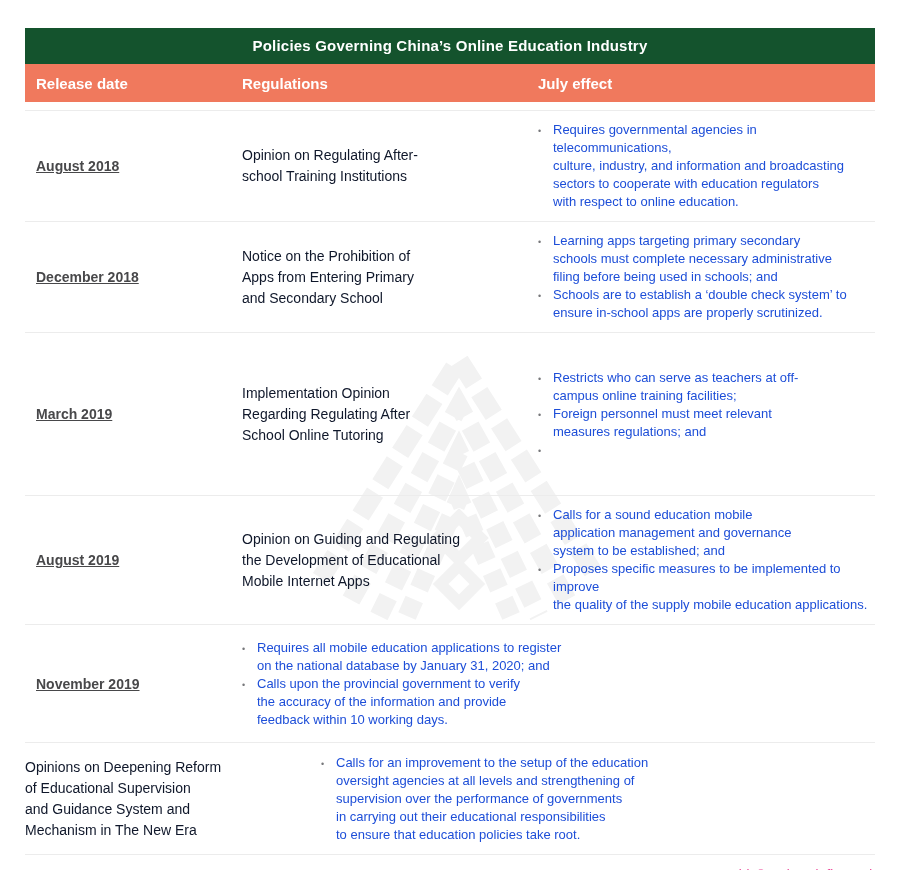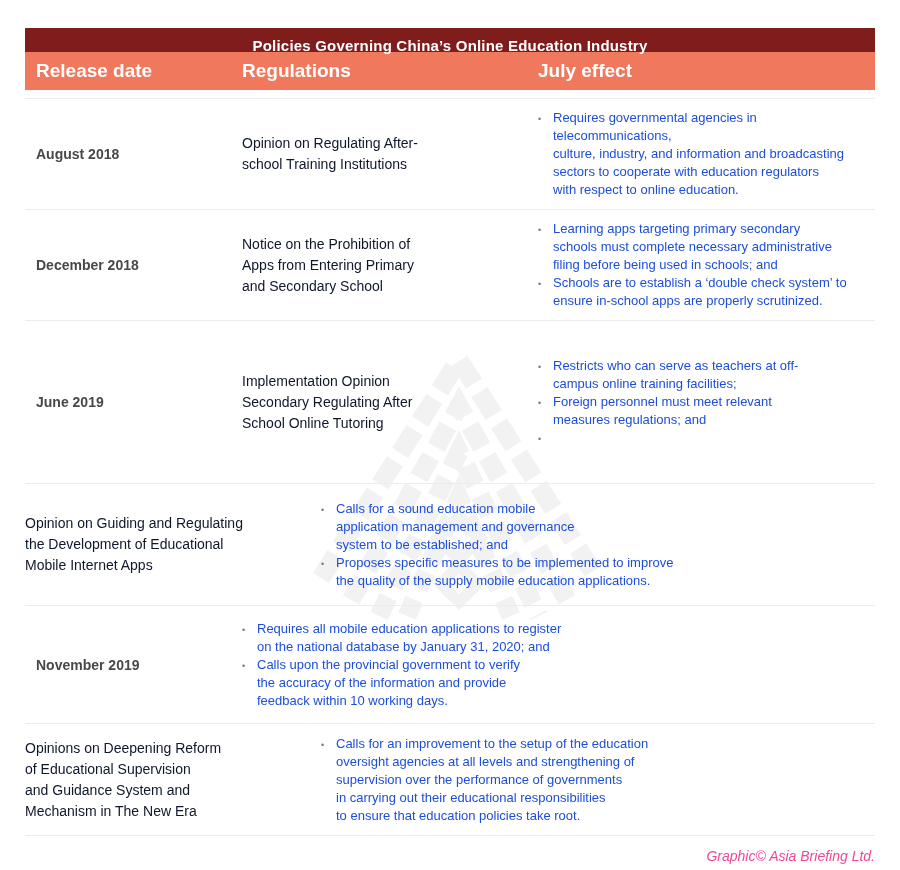--- a/index.html
+++ b/index.html
@@ -16,50 +16,50 @@
     position: absolute; left: 303px; top: 310px;
     width: 312px; height: 282px; z-index: 0; pointer-events: none;
   }
 
   .table-wrap {
     position: relative; z-index: 1;
     width: 850px; margin: 28px auto 0 auto;
   }
 
   .title-bar {
-    height: 24px; line-height: 36px;
-    background: #7f1d1d; color: #ffffff;
+    height: 36px; line-height: 36px;
+    background: #14532d; color: #ffffff;
     text-align: center; font-size: 15px; font-weight: bold;
     letter-spacing: 0.2px;
   }
   .header-row {
     height: 38px; background: #F0795D; color: #ffffff;
     display: flex; align-items: center;
-    font-size: 19px; font-weight: bold;
+    font-size: 15px; font-weight: bold;
   }
 
   .col1 { width: 217px; padding-left: 11px; flex: none; }
   .col2 { width: 296px; flex: none; }
   .col3 { flex: 1; min-width: 0; }
 
   .rows { margin-top: 8px; border-bottom: 1px solid #ececec; }
   .row {
     display: flex; align-items: center;
     border-top: 1px solid #ececec;
     background: transparent;
   }
   .row:nth-child(1) { min-height: 95px; }
   .row:nth-child(2) { min-height: 102px; }
   .row:nth-child(3) { min-height: 163px; }
   .row:nth-child(4) { min-height: 122px; }
   .row:nth-child(5) { min-height: 118px; }
   .row:nth-child(6) { min-height: 112px; }
 
   .c-date {
-    font-size: 14px; font-weight: 600; color: #48484A;
+    font-size: 14px; font-weight: 600; color: #48484A; text-decoration: underline;
   }
   .c-reg {
     font-size: 14px; color: #0f172a;
     line-height: 21px; white-space: pre-line;
     padding-right: 14px;
   }
   .c-eff { padding: 10px 0; }
   .bullet-item { display: flex; }
   .dot {
     width: 15px; flex: none;
@@ -131,42 +131,43 @@
             </div>
             <div class="bullet-item">
               <span class="dot">•</span>
               <span class="btext">Schools are to establish a ‘double check system’ to
 ensure in-school apps are properly scrutinized.</span>
             </div>
           </div>
   </div>
 
   <div class="row">
-    <div class="col1 c-date">June 2019</div>
+    <div class="col1 c-date">March 2019</div>
     <div class="col2 c-reg">Implementation Opinion
-Secondary Regulating After
+Regarding Regulating After
 School Online Tutoring</div>
     <div class="col3 c-eff">
             <div class="bullet-item">
               <span class="dot">•</span>
               <span class="btext">Restricts who can serve as teachers at off-
 campus online training facilities;</span>
             </div>
             <div class="bullet-item">
               <span class="dot">•</span>
               <span class="btext">Foreign personnel must meet relevant
 measures regulations; and</span>
             </div>
             <div class="bullet-item">
               <span class="dot">•</span>
             </div>
           </div>
   </div>
 
   <div class="row">
+    <div class="col1 c-date">August 2019</div>
     <div class="col2 c-reg">Opinion on Guiding and Regulating
 the Development of Educational
 Mobile Internet Apps</div>
     <div class="col3 c-eff">
             <div class="bullet-item">
               <span class="dot">•</span>
               <span class="btext">Calls for a sound education mobile
 application management and governance
 system to be established; and</span>
             </div>

